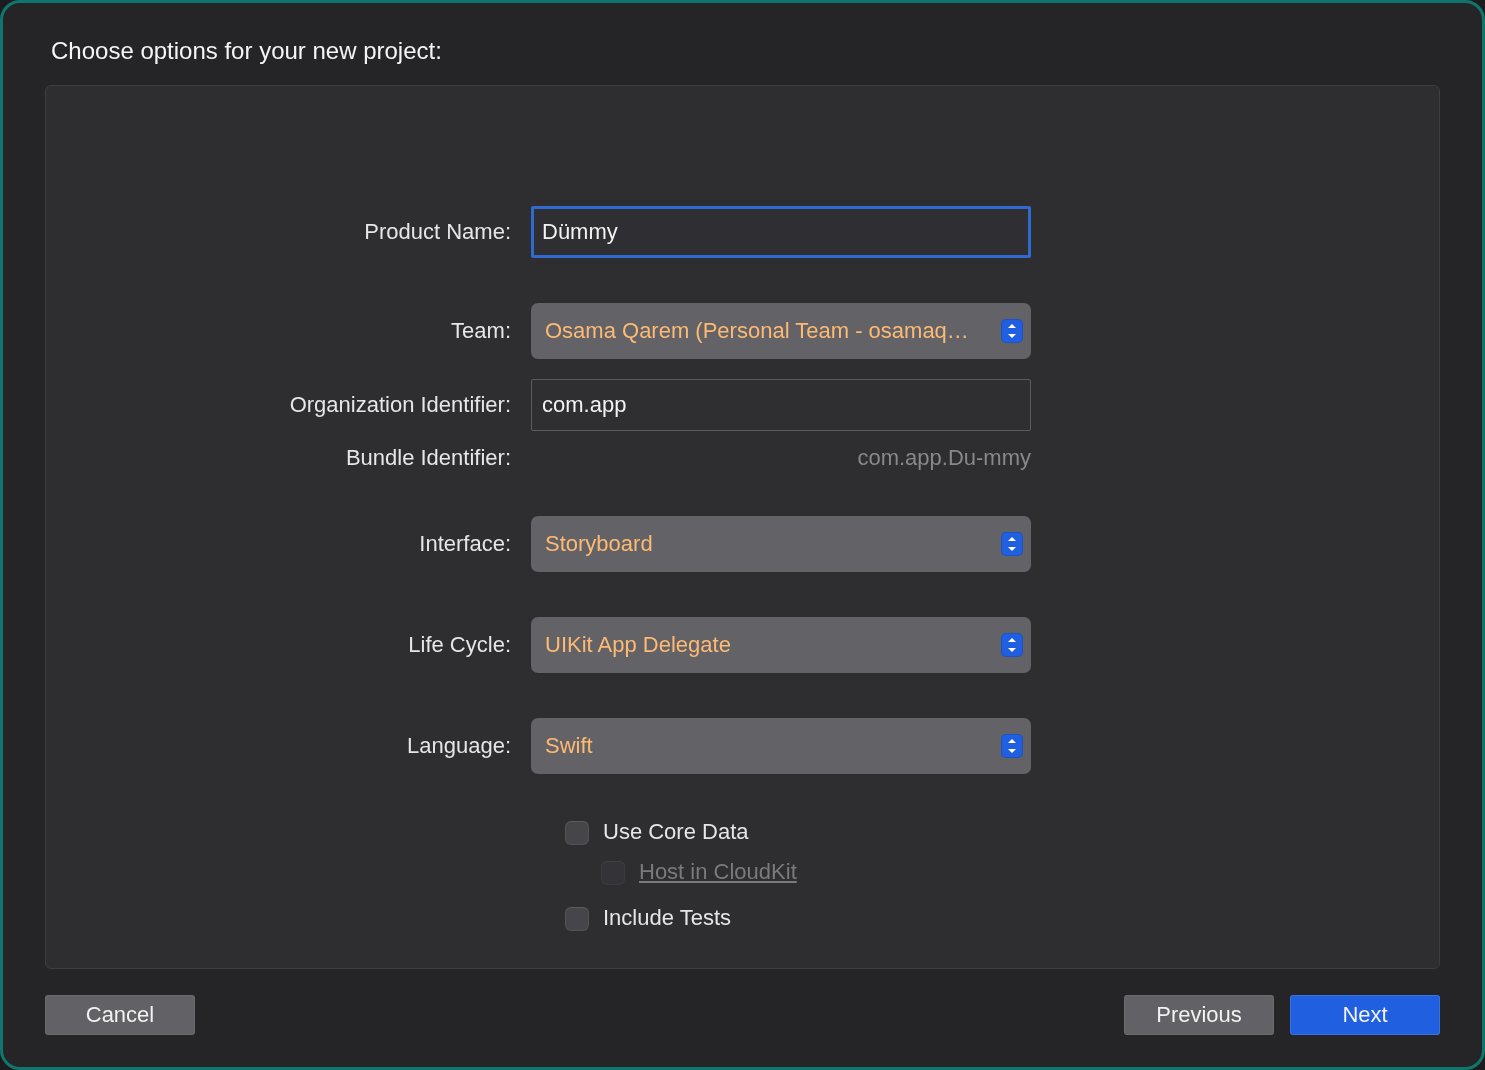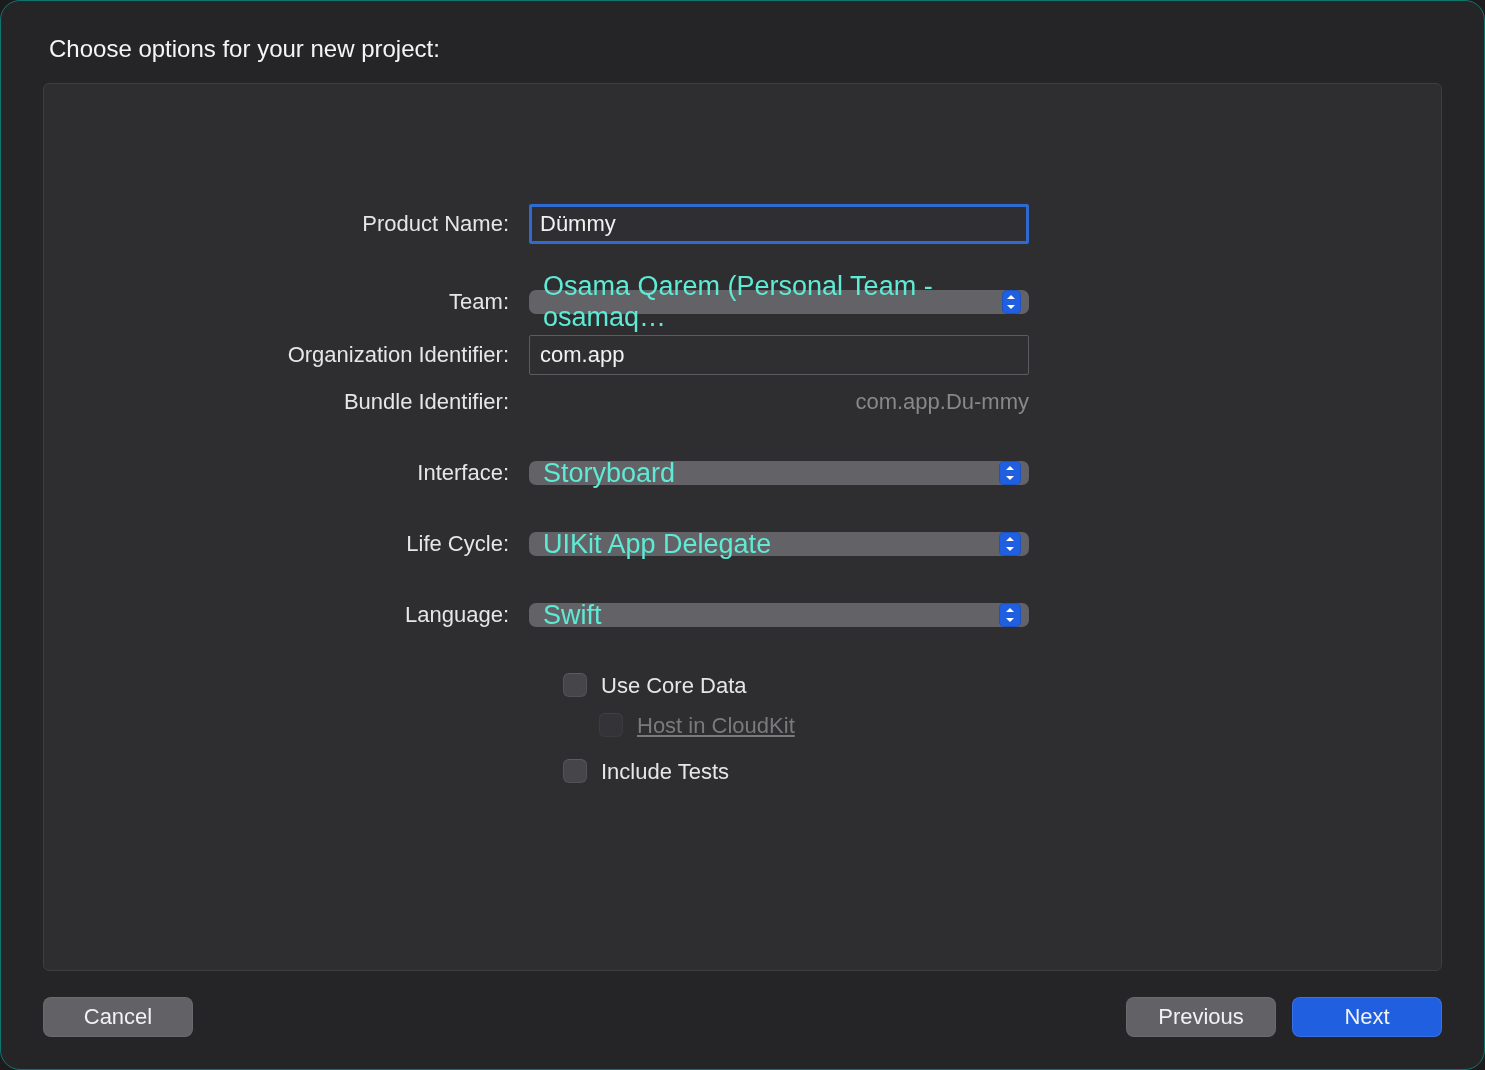--- a/index.html
+++ b/index.html
@@ -12,21 +12,21 @@
       -webkit-font-smoothing: antialiased;
       display: flex;
       align-items: center;
       justify-content: center;
     }
 
     .sheet {
       width: 1485px;
       height: 1070px;
       background: #252528;
-      border: 1px solid #0f766e;
+      border: 3px solid #0f766e;
       border-radius: 20px;
       padding: 28px 42px 32px 42px;
       display: flex;
       flex-direction: column;
     }
 
     .sheet-title {
       color: #f5f5f5;
       font-weight: 400;
       font-size: 24px;
@@ -61,21 +61,21 @@
 
     .field-label {
       text-align: right;
       color: #e6e6e6;
       font-size: 22px;
       font-weight: 400;
       align-self: center;
     }
 
     .text-input {
-      height: 40px;
+      height: 52px;
       background: #2f2f32;
       border: 1px solid #5b5b5f;
       border-radius: 2px;
       color: #f2f2f2;
       font-size: 22px;
       padding: 2px 10px;
       outline: none;
     }
     .text-input.focused {
       border: 3px solid #2f6ad0;
@@ -83,26 +83,26 @@
       background: #2f2f33;
     }
 
     .static-value {
       color: #88888a;
       font-size: 22px;
       padding-left: 8px;
     }
 
     .popup {
-      height: 24px;
+      height: 56px;
       background: #636367;
       border: none;
       border-radius: 7px;
-      color: #5eead4;
-      font-size: 27px;
+      color: #fdba74;
+      font-size: 22px;
       display: flex;
       align-items: center;
       padding: 0 8px 0 14px;
       cursor: default;
       position: relative;
       user-select: none;
     }
     .popup-knob {
       margin-left: auto;
       width: 22px;
@@ -110,21 +110,21 @@
       background: #1f5fe0;
       border-radius: 5px;
       display: flex;
       flex-direction: column;
       align-items: center;
       justify-content: center;
       box-shadow: inset 0 0 0 1px rgba(0,0,0,.12);
     }
     .popup-knob svg { display: block; }
 
-    .checkbox-row { display: flex; align-items: flex-start; gap: 14px; padding-left: 34px; }
+    .checkbox-row { display: flex; align-items: flex-end; gap: 14px; padding-left: 34px; }
     .checkbox {
       width: 24px;
       height: 24px;
       border-radius: 6px;
       background: #45454a;
       box-shadow: inset 0 0 0 1px rgba(255,255,255,.07), inset 0 1px 0 rgba(255,255,255,.06);
     }
     .checkbox.disabled {
       background: #3a3a3e;
       opacity: .55;
@@ -138,21 +138,21 @@
       display: flex;
       align-items: center;
       padding-top: 26px;
       gap: 16px;
     }
 
     .btn {
       height: 40px;
       min-width: 150px;
       padding: 0 26px;
-      border-radius: 8px;
+      border-radius: 3px;
       border: none;
       font-size: 22px;
       color: #f2f2f2;
       cursor: default;
       background: #626266;
       box-shadow: inset 0 0 0 1px rgba(255,255,255,.06);
       display: inline-flex;
       align-items: center;
       justify-content: center;
     }

